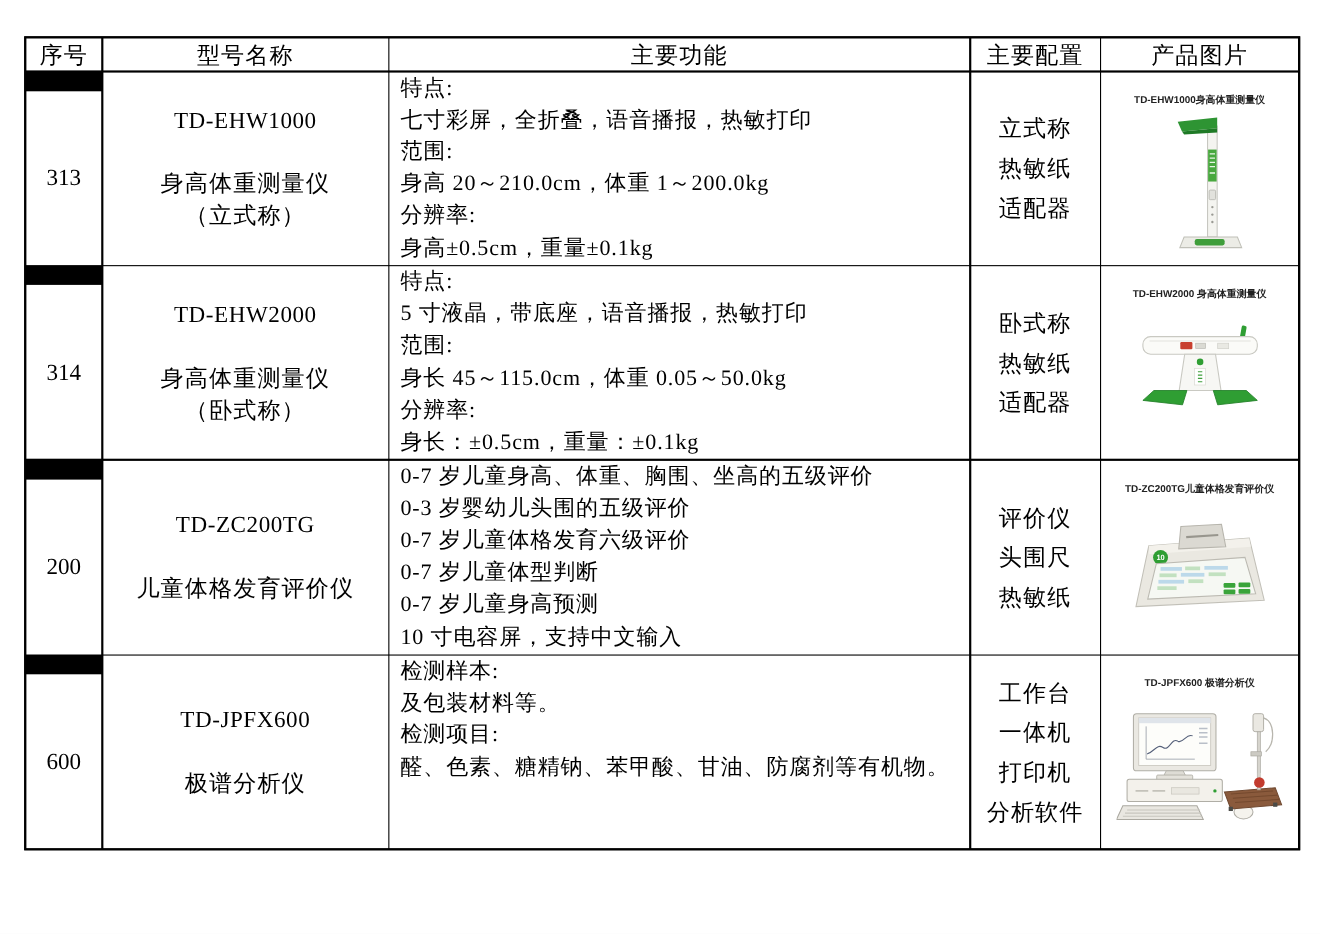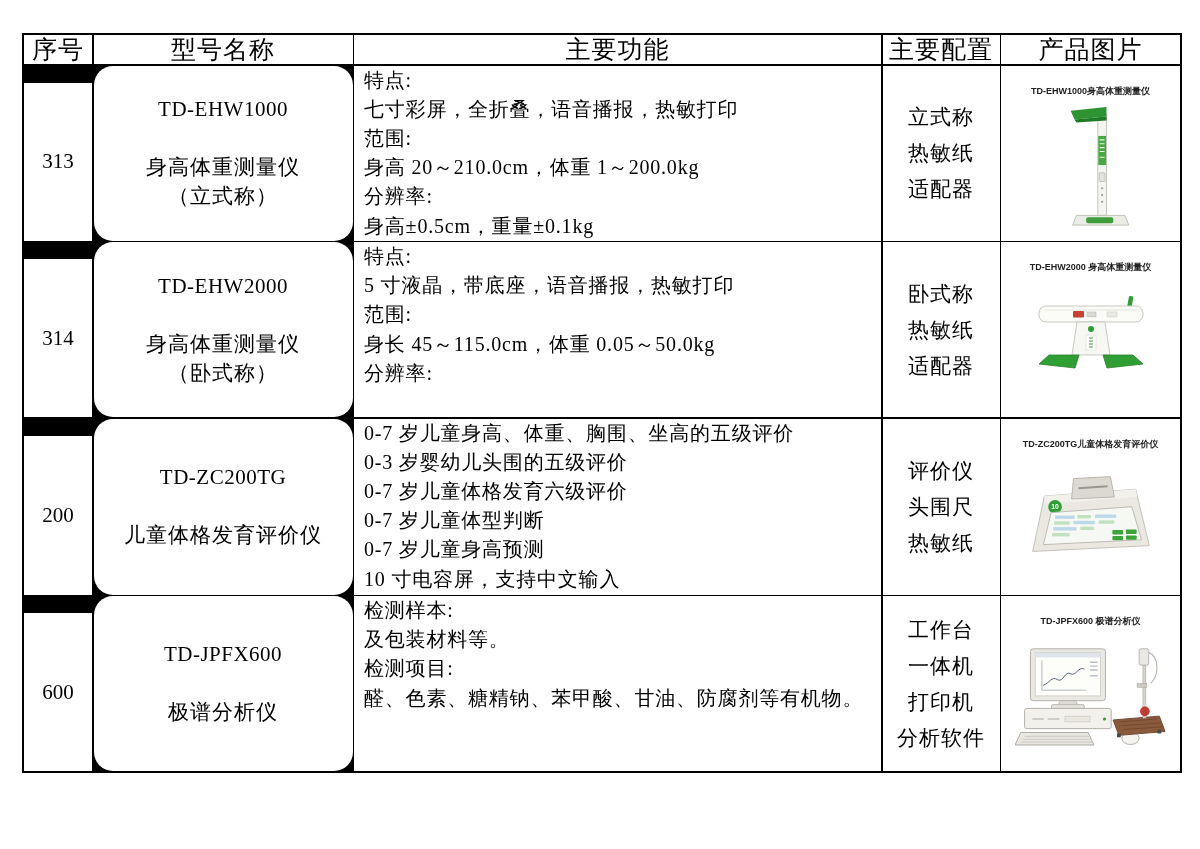--- a/index.html
+++ b/index.html
@@ -16,34 +16,33 @@
     grid-template-columns:68px 259px 527px 117px 179px;
     grid-template-rows:29px 175px 175px 176px 175px;
     gap:1.5px;
     background:#000;
     border:2px solid #000;
   }
   .cell { background:#fff; overflow:hidden; }
 
   .th {
     display:flex; align-items:center; justify-content:center;
-    font-size:25px; letter-spacing:1px; white-space:nowrap;
+    font-size:21px; letter-spacing:1px; white-space:nowrap;
   }
 
   .cell-serial {
     display:flex; align-items:center; justify-content:center;
     font-size:21px;
     margin-top:17px;
   }
 
   .cell-model {
     display:flex; flex-direction:column; align-items:center; justify-content:center;
     text-align:center; font-size:21px; line-height:29px; letter-spacing:1px;
     white-space:nowrap;
-    border-radius:19px;
   }
   .model-code { margin-bottom:29px; letter-spacing:0.5px; }
 
   .cell-functions { padding:0 5px 10px 10px; }
   .fn-line {
     font-size:20px; line-height:29.2px; letter-spacing:0.8px;
     white-space:nowrap;
   }
 
   .cell-config {
@@ -116,20 +115,21 @@
       <div class="model-code">TD-EHW2000</div>
       <div class="model-name">身高体重测量仪</div>
       <div class="model-variant">（卧式称）</div>
     </div>
     <div class="cell cell-functions">
       <div class="fn-line">特点:</div>
       <div class="fn-line">5 寸液晶，带底座，语音播报，热敏打印</div>
       <div class="fn-line">范围:</div>
       <div class="fn-line">身长 45～115.0cm，体重 0.05～50.0kg</div>
       <div class="fn-line">分辨率:</div>
+      <div class="fn-line">身长：±0.5cm，重量：±0.1kg</div>
     </div>
     <div class="cell cell-config">
       <div>卧式称</div>
       <div>热敏纸</div>
       <div>适配器</div>
     </div>
     <div class="cell cell-image">
       <div class="img-caption">TD-EHW2000 身高体重测量仪</div>
       <svg class="product-svg" width="120" height="84" viewBox="0 0 120 84" style="margin-top:14px;">
         <rect x="97" y="3" width="4.5" height="13" rx="1.5" fill="#2f9e33" transform="rotate(10 99 9)"></rect>

